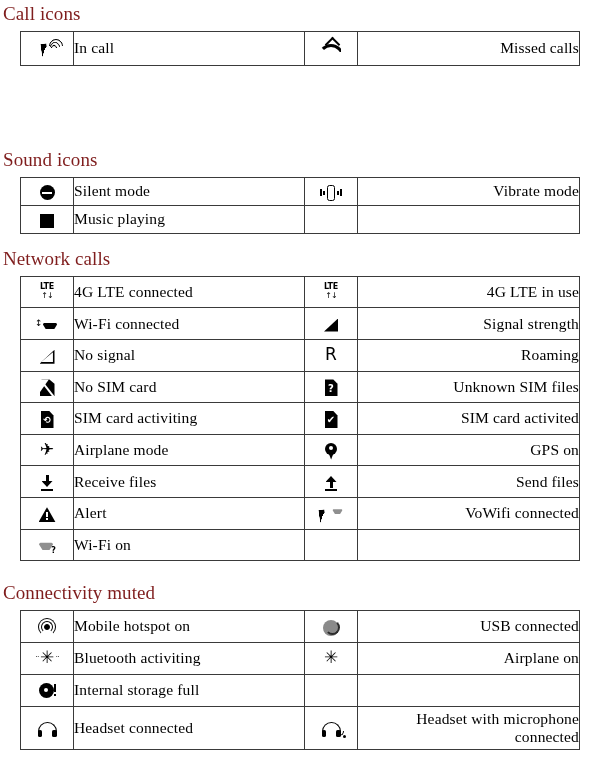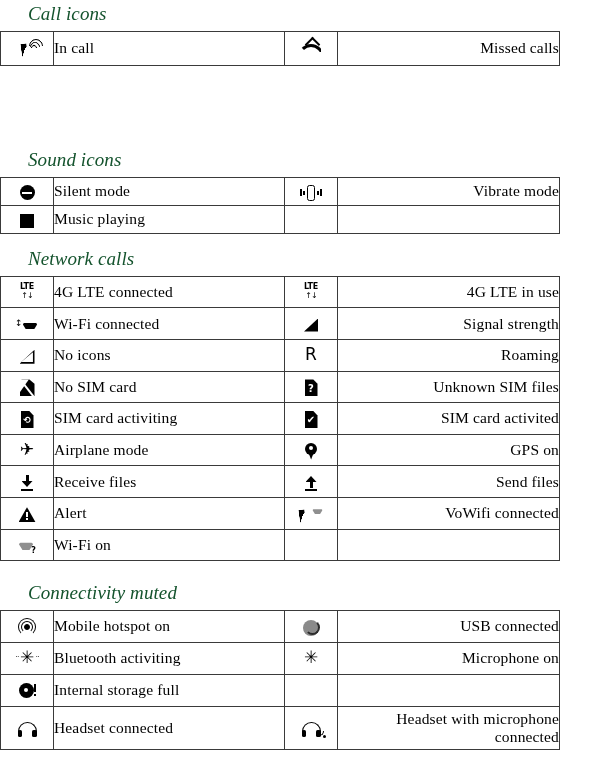--- a/index.html
+++ b/index.html
@@ -12,29 +12,29 @@
     overflow:hidden;
   }
   .page{position:relative;width:608px;height:762px;box-sizing:border-box;}
 
   .section{position:absolute;left:0;width:608px;}
 
   .heading{
     font-family:"Liberation Serif", serif;
     font-size:19px;
     font-weight:400;
-    color:#14532d;
-    margin:0 0 6px 28px;
+    color:#7f1d1d;
+    margin:0 0 6px 3px;
     letter-spacing:.1px;
     line-height:1.1;
-    font-style:italic;
   }
 
   table.icon-table{
     border-collapse:collapse;
+    margin-left:20px;
     width:555px;
     table-layout:fixed;
     background:#fff;
   }
   table.icon-table td{
     border:1px solid #3a3a3a;
     padding:0;
     vertical-align:middle;
   }
   td.ic{
@@ -331,21 +331,21 @@
         <td class="ic">
           <span class="ico tri"></span>
         </td>
         <td class="lbl c2">Signal strength</td>
       </tr>
 
       <tr class="r-net">
         <td class="ic">
           <span class="ico tri-o"></span>
         </td>
-        <td class="lbl c1">No icons</td>
+        <td class="lbl c1">No signal</td>
         <td class="ic">
           <span class="roam">R</span>
         </td>
         <td class="lbl c2">Roaming</td>
       </tr>
 
       <tr class="r-net">
         <td class="ic">
           <span class="ico sim-nosim"><span class="shape"></span><span class="wedge"></span><span class="cut"></span></span>
         </td>
@@ -430,21 +430,21 @@
       </tr>
 
       <tr class="r-conn">
         <td class="ic">
           <span class="btconn"><span class="dots">··</span><span class="bt">✳</span><span class="dots2">··</span></span>
         </td>
         <td class="lbl c1">Bluetooth activiting</td>
         <td class="ic">
           <span class="bt">✳</span>
         </td>
-        <td class="lbl c2">Microphone on</td>
+        <td class="lbl c2">Airplane on</td>
       </tr>
 
       <tr class="r-conn">
         <td class="ic">
           <span class="ico disc"><span class="c"></span><span class="h"></span><span class="bang"></span><span class="bangdot"></span></span>
         </td>
         <td class="lbl c1">Internal storage full</td>
         <td class="ic empty"></td>
         <td class="lbl c2 empty"></td>
       </tr>

